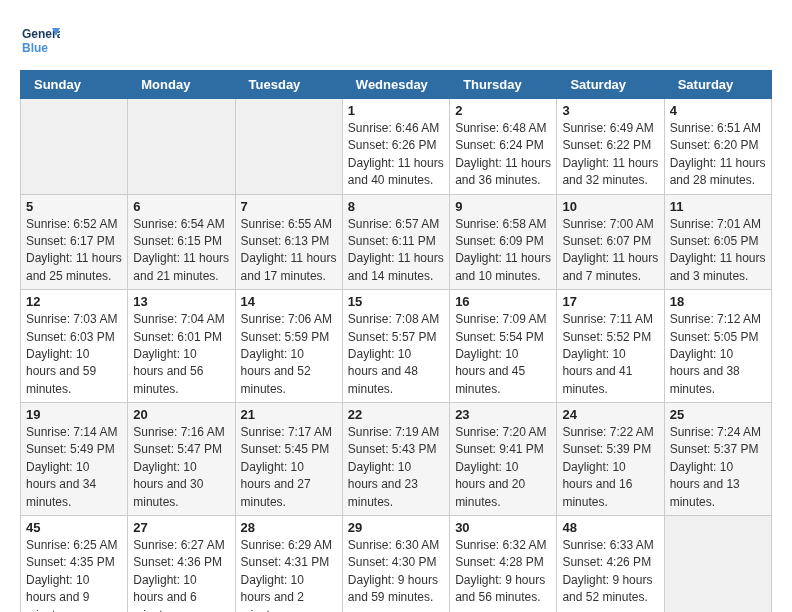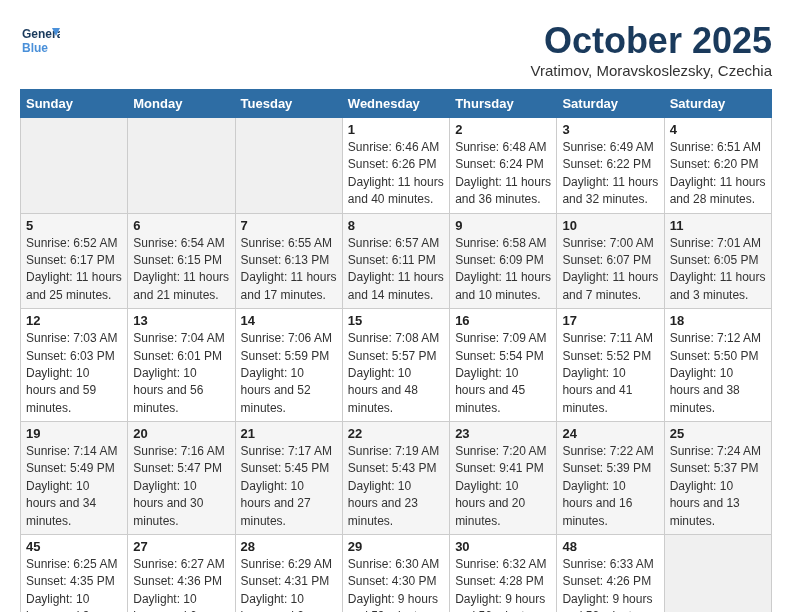--- a/index.html
+++ b/index.html
@@ -40,21 +40,21 @@
     table {
       width: 100%;
       border-collapse: collapse;
       table-layout: fixed;
     }
     thead tr th {
       background-color: #2e6da4;
       color: #fff;
       font-size: 13px;
       font-weight: bold;
-      padding: 6px 5px;
+      padding: 6px 13px;
       text-align: left;
       border: 1px solid #2e6da4;
     }
     tbody tr td {
       border: 1px solid #ccc;
       vertical-align: top;
       padding: 4px 5px;
       font-size: 10.5px;
       color: #222;
       height: 90px;
@@ -82,24 +82,20 @@
 </head>
 <body>
 
 <div class="header">
   <div class="logo">
     <svg class="logo-icon" viewBox="0 0 40 40">
       <text x="2" y="18" font-size="12" font-weight="bold" fill="#1a3a5c" font-family="Arial">General</text>
       <text x="2" y="32" font-size="12" font-weight="bold" fill="#4a90d9" font-family="Arial">Blue</text>
       <polygon points="32,8 40,8 36,16" fill="#4a90d9"></polygon>
     </svg>
-  </div>
-  <div class="title-block">
-    <div class="month-title">October 2025</div>
-    <div class="subtitle">Vratimov, Moravskoslezsky, Czechia</div>
   </div>
 </div>
 
 <table>
   <thead>
     <tr>
     <th>Sunday</th>
         <th>Monday</th>
         <th>Tuesday</th>
         <th>Wednesday</th>
@@ -232,21 +228,21 @@
         <td>
           <span class="day-num">17</span>
           <div class="day-info">Sunrise: 7:11 AM
 Sunset: 5:52 PM
 Daylight: 10 hours
 and 41 minutes.</div>
         </td>
         <td>
           <span class="day-num">18</span>
           <div class="day-info">Sunrise: 7:12 AM
-Sunset: 5:50 PM
+Sunset: 5:05 PM
 Daylight: 10 hours
 and 38 minutes.</div>
         </td>
       </tr>
       <tr>
         <td>
           <span class="day-num">19</span>
           <div class="day-info">Sunrise: 7:14 AM
 Sunset: 5:49 PM
 Daylight: 10 hours

